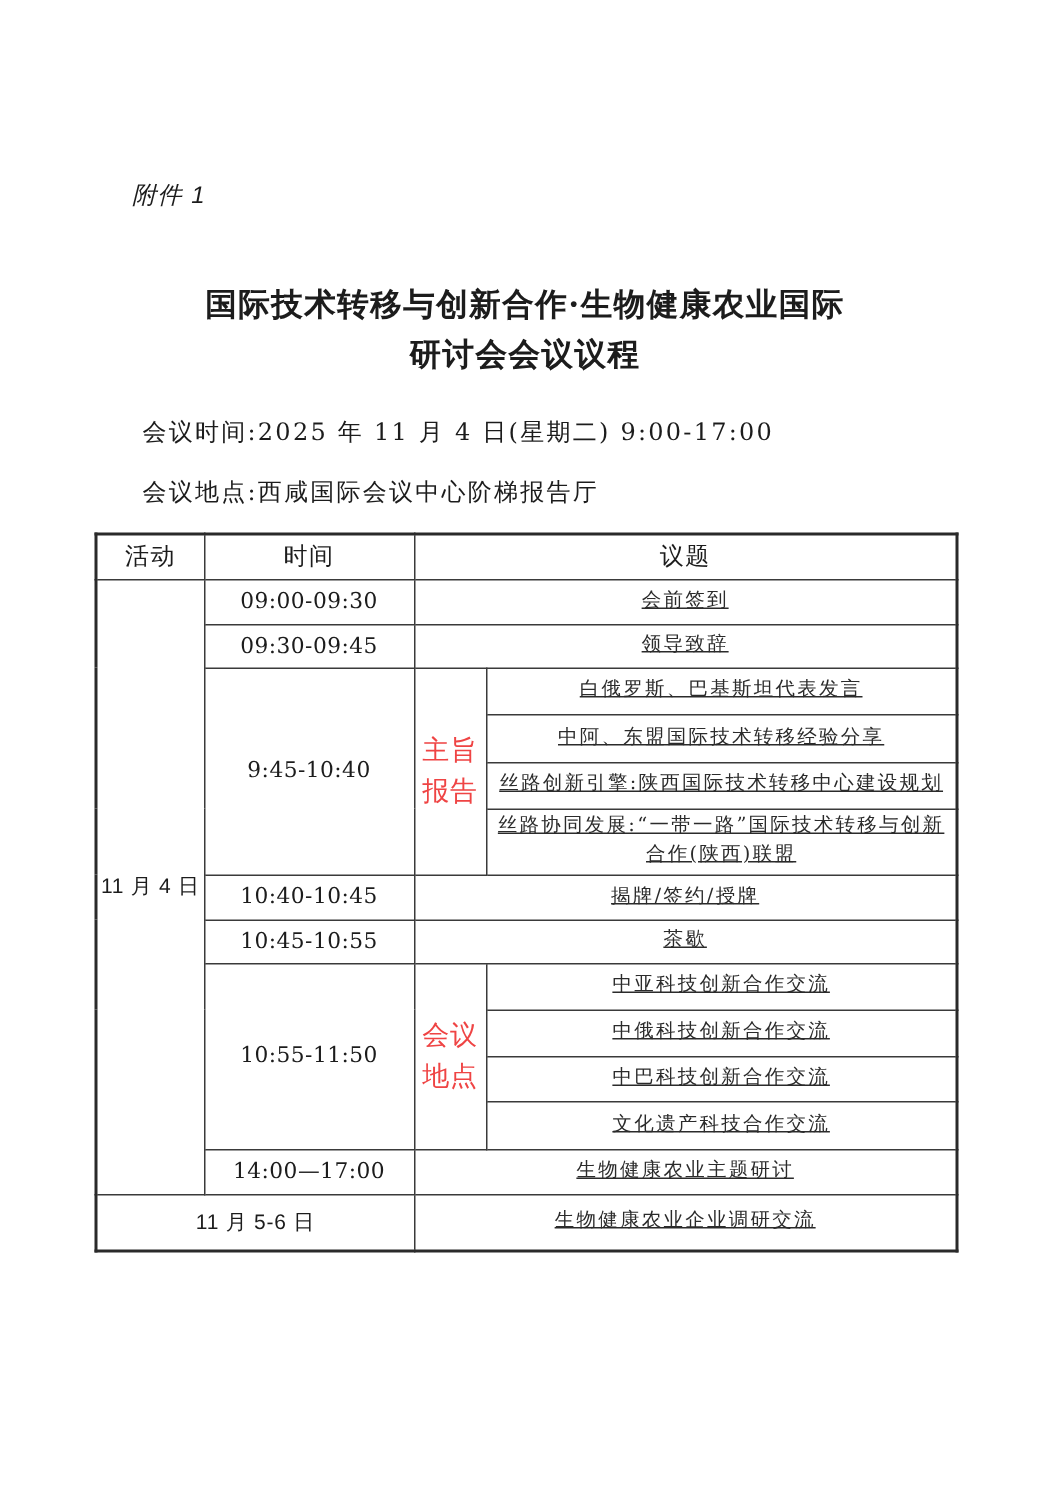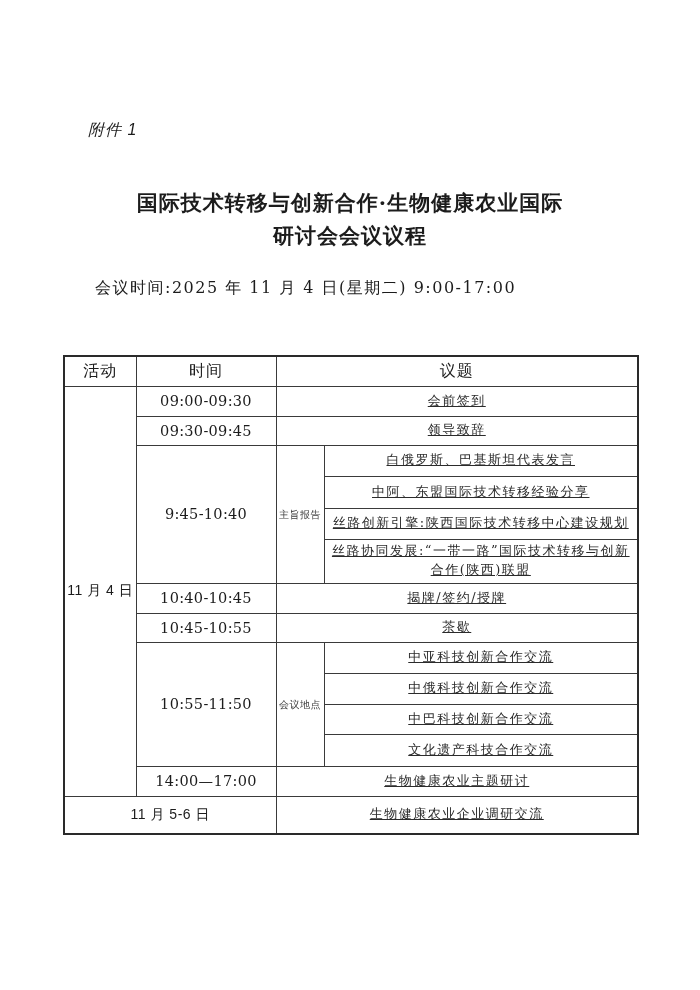--- a/index.html
+++ b/index.html
@@ -60,38 +60,39 @@
     font-family:"DejaVu Serif","Liberation Serif",serif;
     margin-left:15px;
   }
   .topic-cell{
     font-size:13px;letter-spacing:1.5px;
     color:#2b2b2b;line-height:1.45;
     font-family:"DejaVu Serif","Liberation Serif",serif;
     text-decoration:underline;
   }
   .group-cell{
-    font-size:10px;letter-spacing:0.5px;
-    color:#404040;line-height:1.5;
+    font-size:18px;letter-spacing:0.5px;
+    color:#ef4444;line-height:1.5;
     padding:1px 6px;
   }
 </style>
 </head>
 <body>
 
 <div class="page">
 
   <div class="attachment">附件 1</div>
 
   <div class="title">
     <div>国际技术转移与创新合作·生物健康农业国际</div>
     <div>研讨会会议议程</div>
   </div>
 
   <div class="meta-line meta-time">会议时间:2025 年 11 月 4 日(星期二) 9:00-17:00</div>
+  <div class="meta-line meta-place">会议地点:西咸国际会议中心阶梯报告厅</div>
 
   <table class="agenda">
     <colgroup>
       <col style="width:72px">
         <col style="width:140px">
         <col style="width:48px">
         <col style="width:314px">
     </colgroup>
 
     <tbody>

